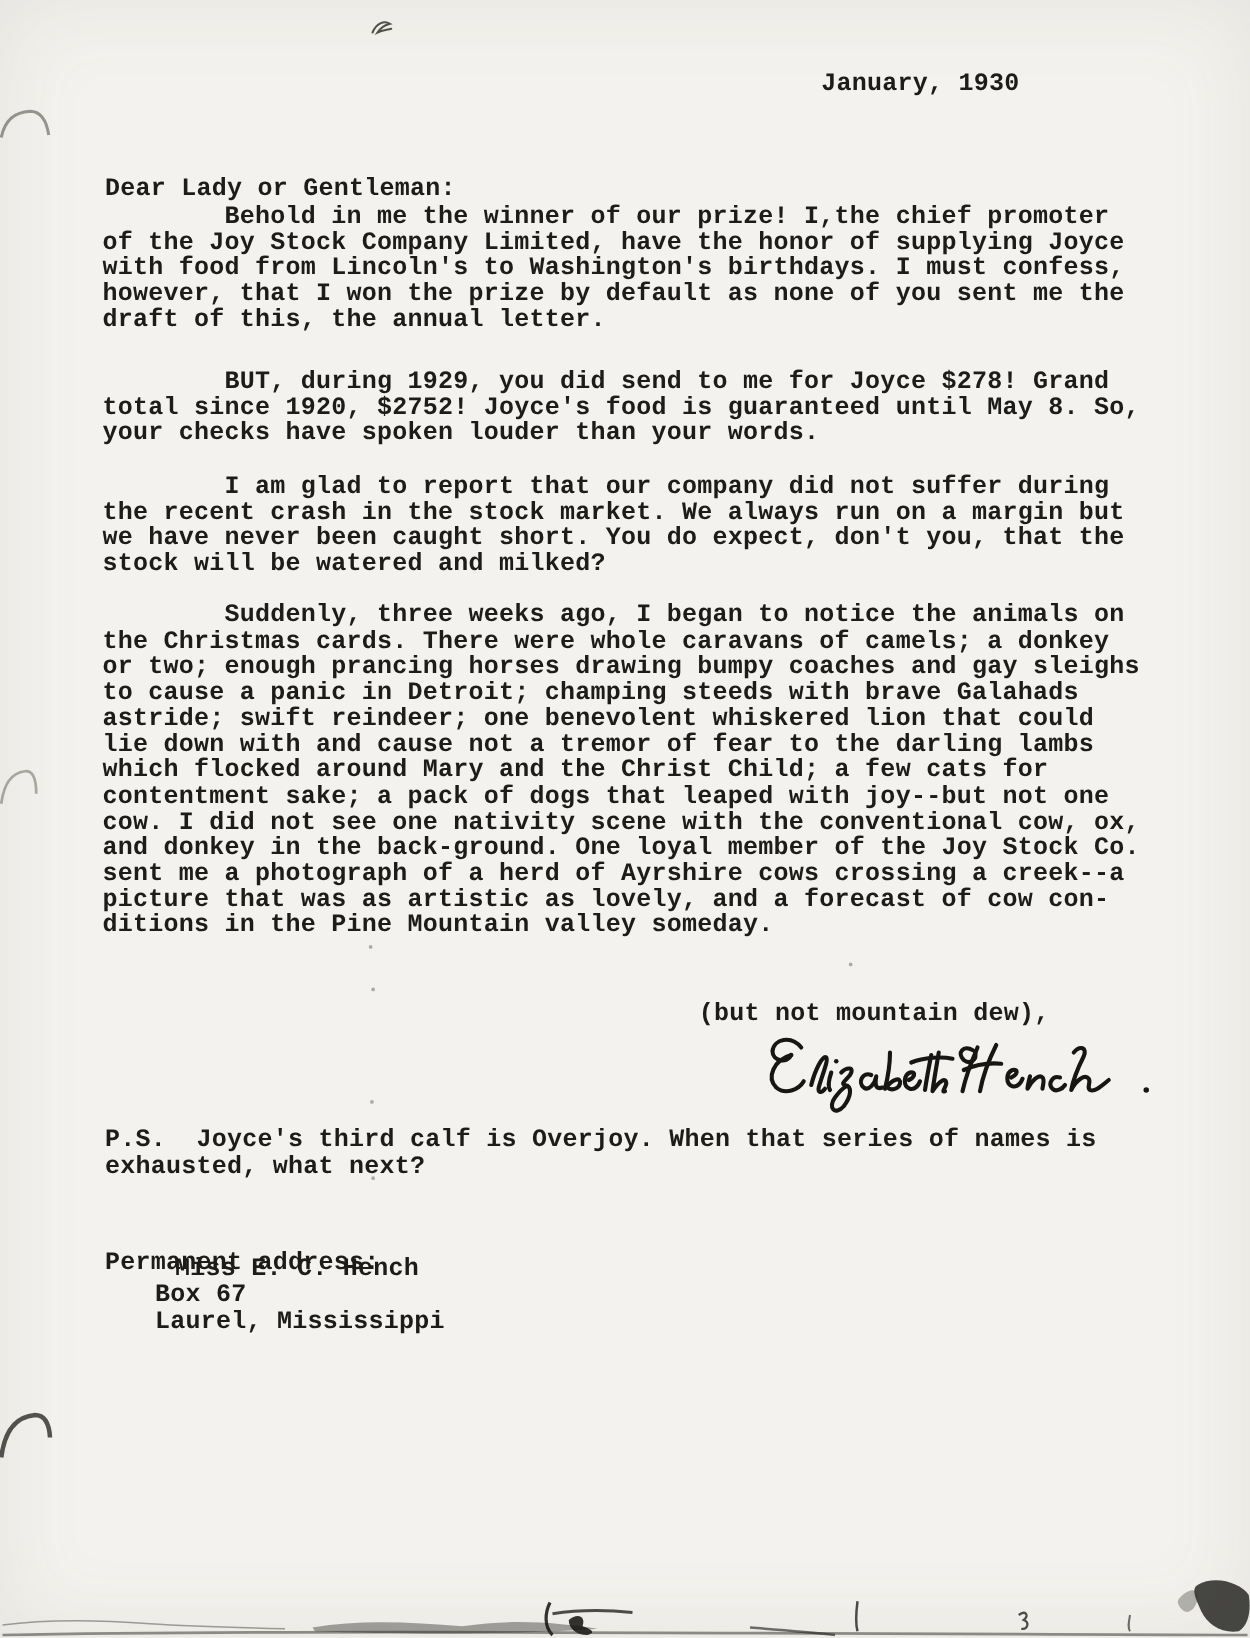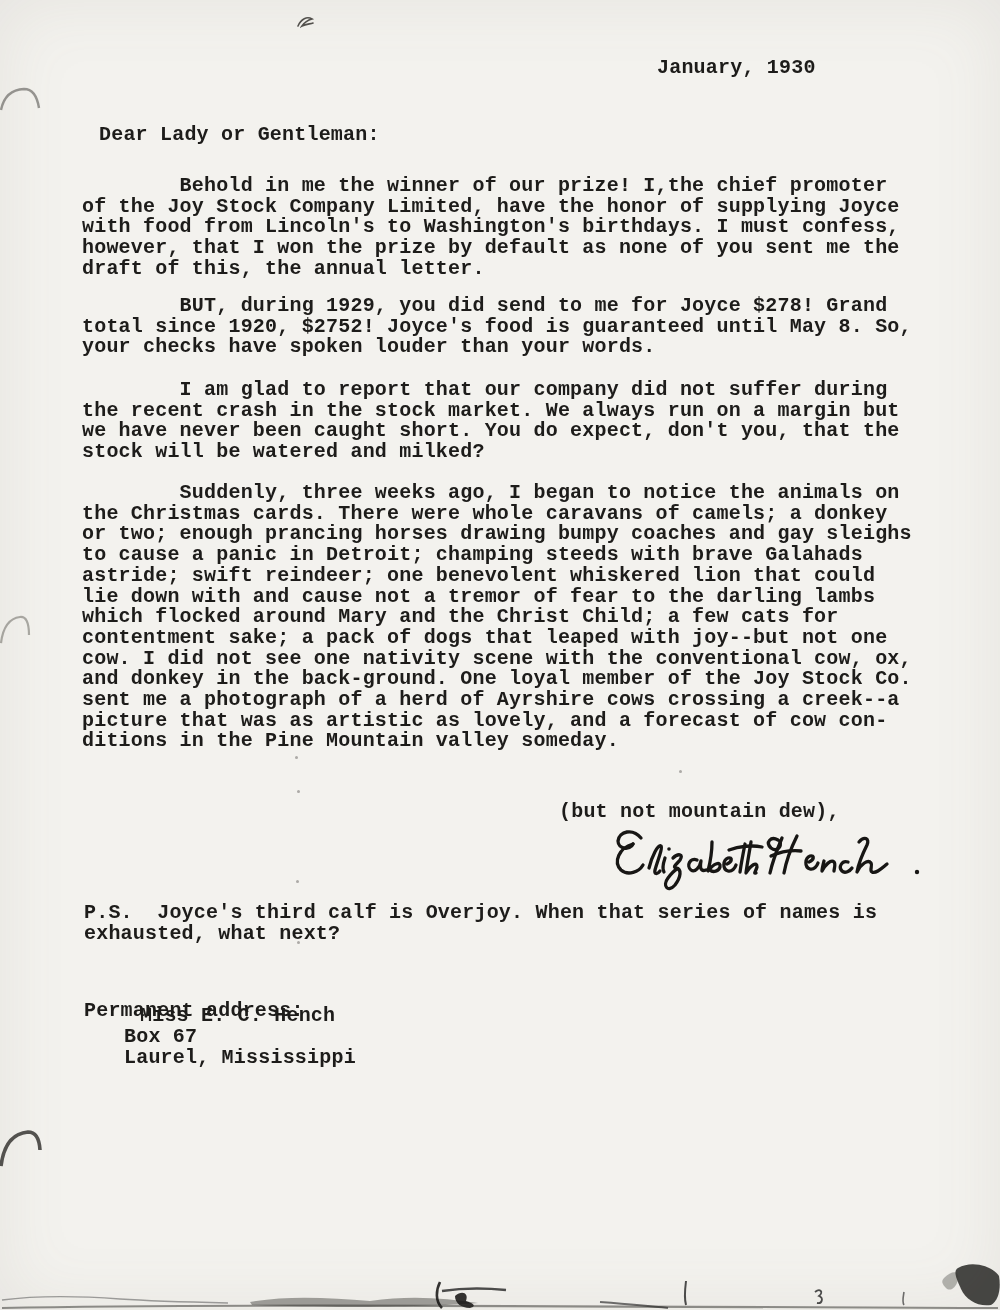--- a/index.html
+++ b/index.html
@@ -23,23 +23,23 @@
   .speck { position:absolute; width:3px; height:3px; border-radius:50%;
            background:rgba(40,38,35,0.35); }
 </style>
 </head>
 <body>
 
 <div class="sheet">
 
   <div class="line" style="left:657px; top:58px;">January, 1930</div>
 
-  <div class="line" style="left:84px; top:125px;margin-left:15px;">Dear Lady or Gentleman:</div>
+  <div class="line" style="left:84px; top:142px;">Dear Lady or Gentleman:</div>
 
-  <div class="line" style="left:82px; top:176px;">        Behold in me the winner of our prize! I,the chief promoter
+  <div class="line" style="left:82px; top:164px;">        Behold in me the winner of our prize! I,the chief promoter
 of the Joy Stock Company Limited, have the honor of supplying Joyce
 with food from Lincoln's to Washington's birthdays. I must confess,
 however, that I won the prize by default as none of you sent me the
 draft of this, the annual letter.</div>
 
   <div class="line" style="left:82px; top:296px;">        BUT, during 1929, you did send to me for Joyce $278! Grand
 total since 1920, $2752! Joyce's food is guaranteed until May 8. So,
 your checks have spoken louder than your words.</div>
 
   <div class="line" style="left:82px; top:380px;">        I am glad to report that our company did not suffer during

